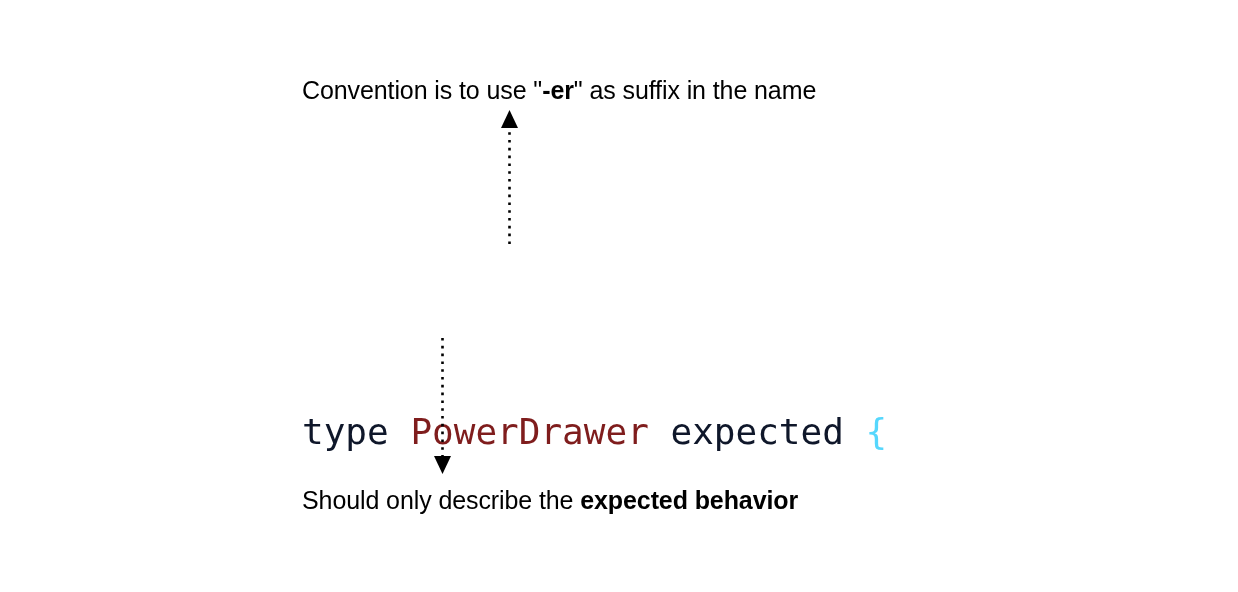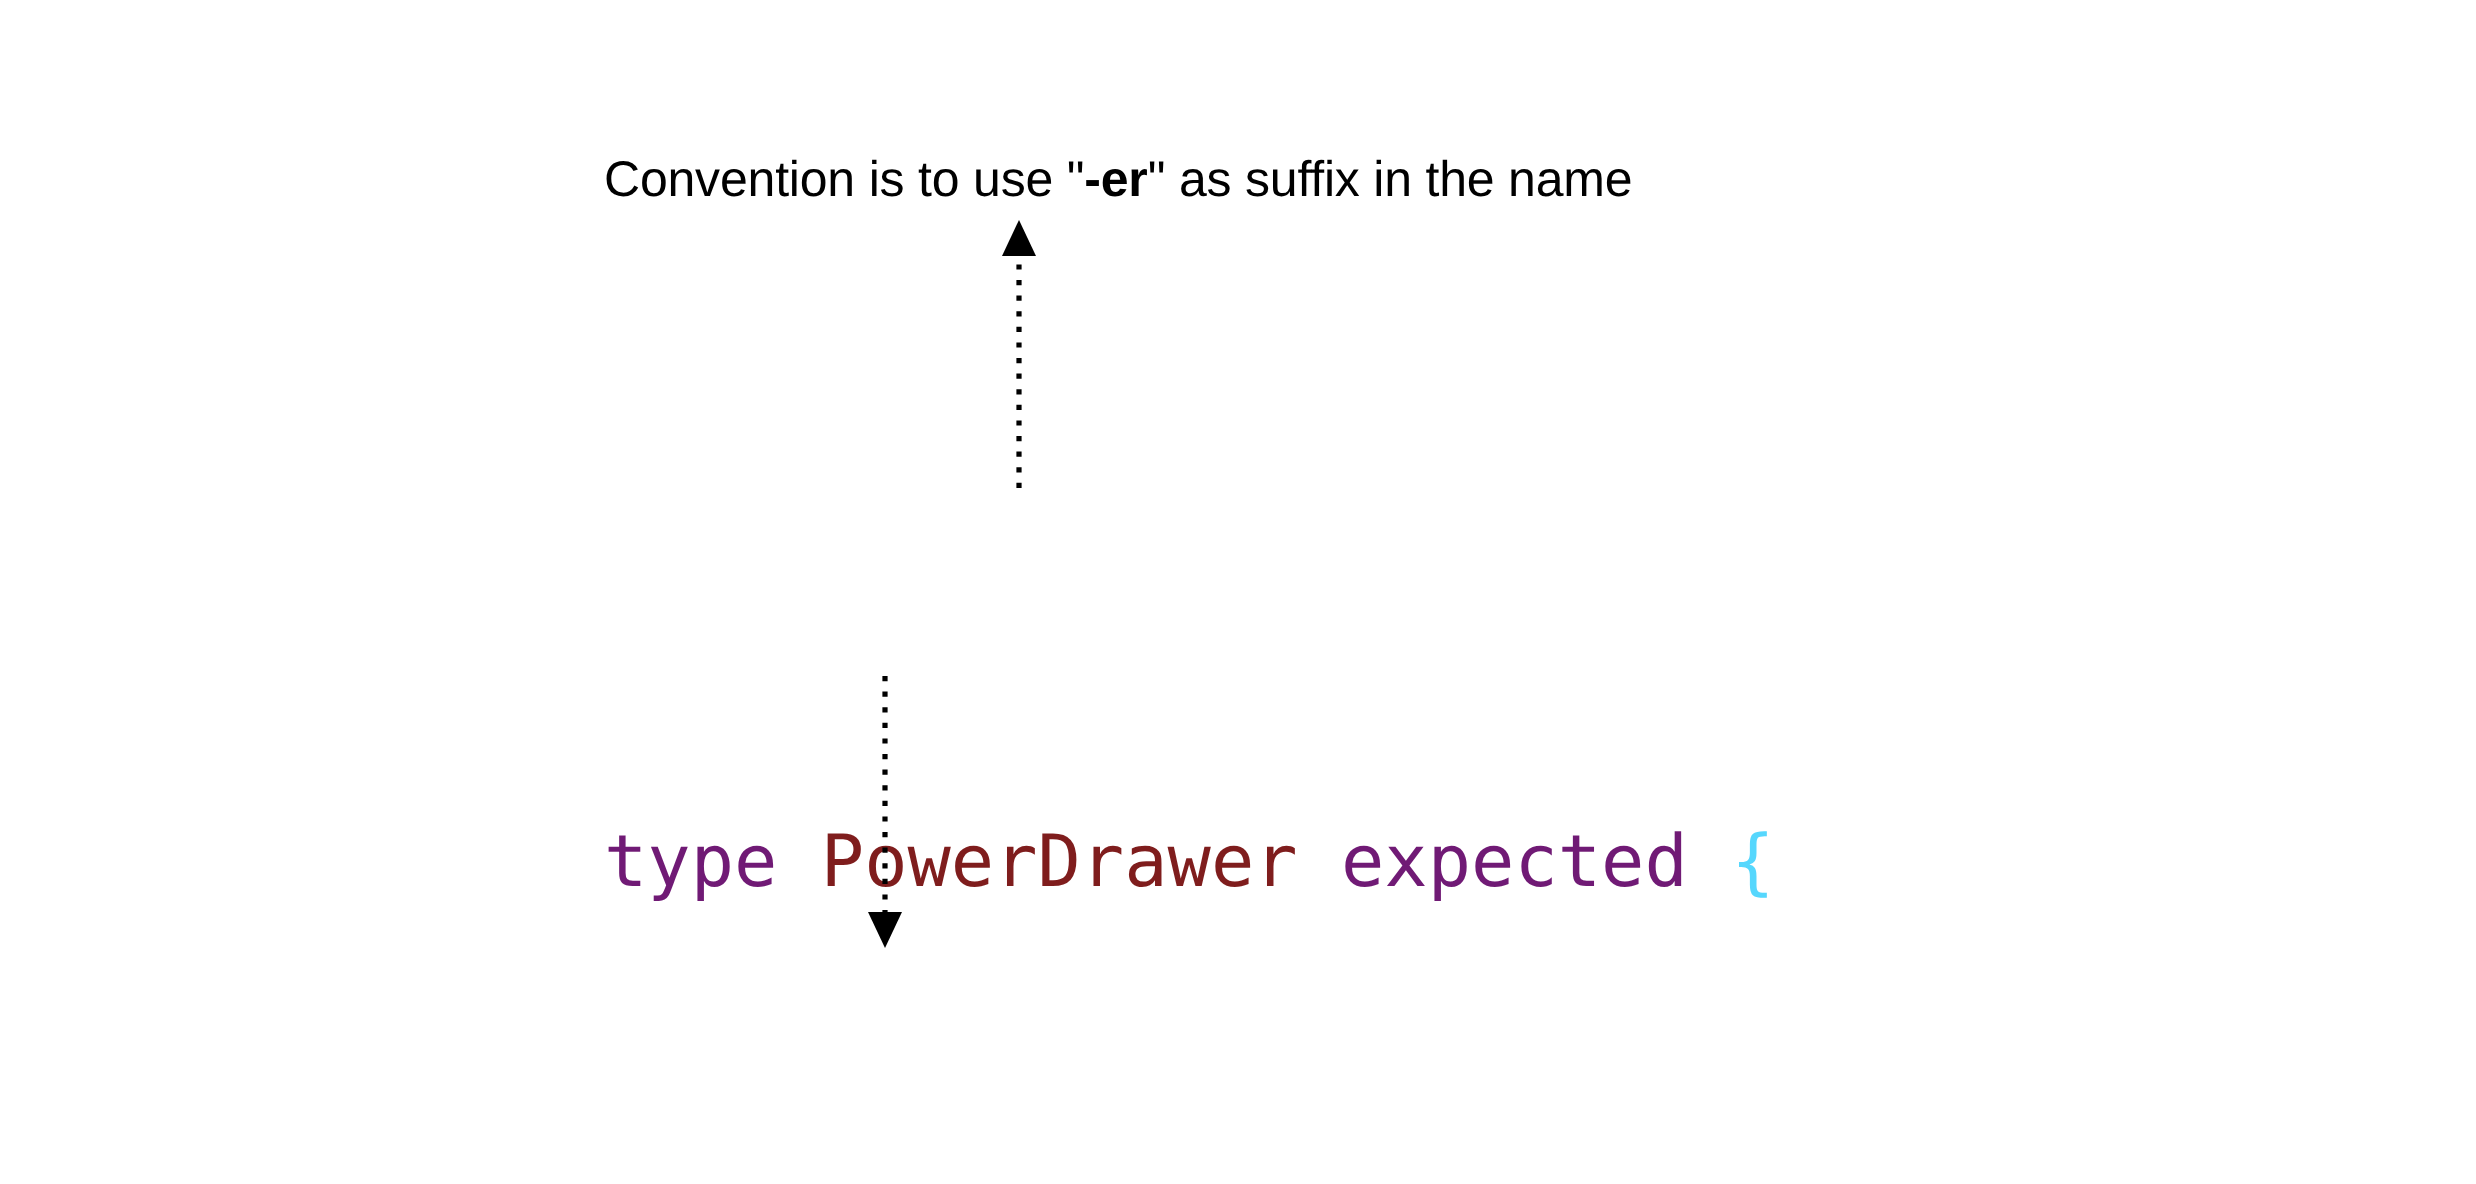--- a/index.html
+++ b/index.html
@@ -69,21 +69,21 @@
     font-family: "DejaVu Sans Mono", monospace;
     font-size: 36px;
     line-height: 56px;
     white-space: pre;
     letter-spacing: 0px;
   }
   .code-line {
     display: block;
     height: 56px;
   }
-  .tok-keyword  { color: #701a75; }
+  .tok-keyword  { color: #0f172a; }
   .tok-type     { color: #7f1d1d; }
   .tok-punct    { color: #56d7fd; }
   .tok-plain    { color: #1a1a1a; }
 </style>
 </head>
 <body>
 
 <div id="canvas">
 
   <div class="caption" id="caption-top"><span>Convention is to use "</span><b>-er</b><span>" as suffix in the name</span></div>
@@ -102,14 +102,15 @@
 
     
     
   </div>
 
   <svg class="connector" id="connector-down" viewBox="0 0 32 138">
     <line x1="15.5" y1="0" x2="15.5" y2="118" stroke="#000000" stroke-width="2.6" stroke-dasharray="2.6 5.2" stroke-linecap="butt"></line>
     <polygon points="15.5,136 24,118 7,118" fill="#000000"></polygon>
   </svg>
 
+  <div class="caption" id="caption-bottom"><span>Should only describe the </span><b>expected behavior</b><span></span></div>
 
 </div>
 
 </body></html>

